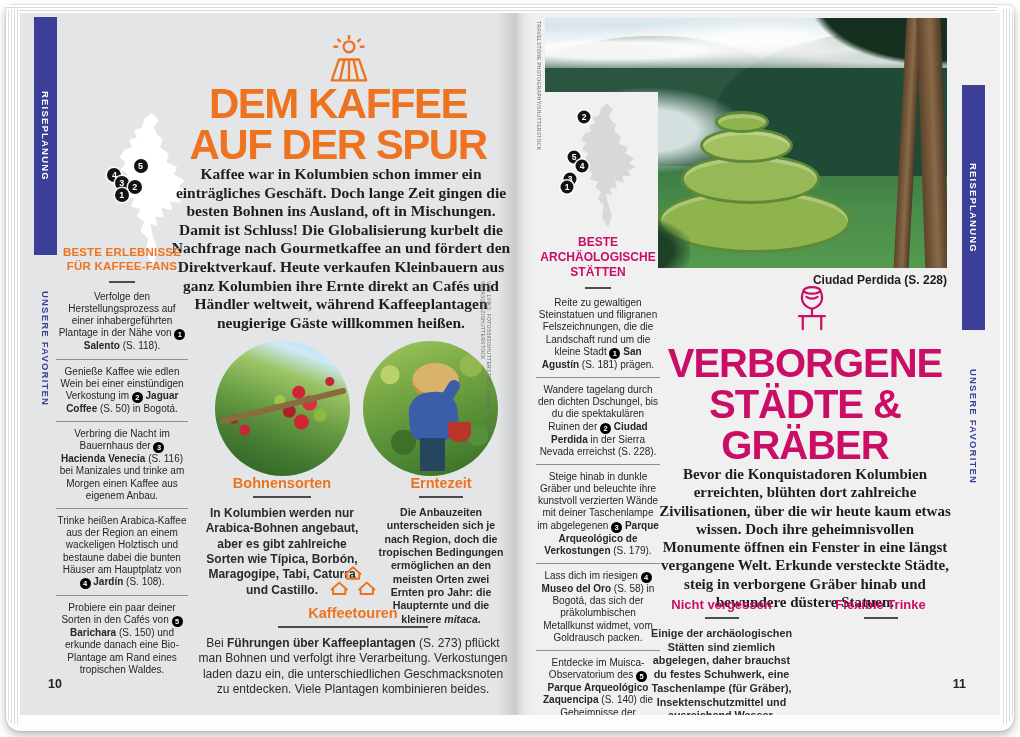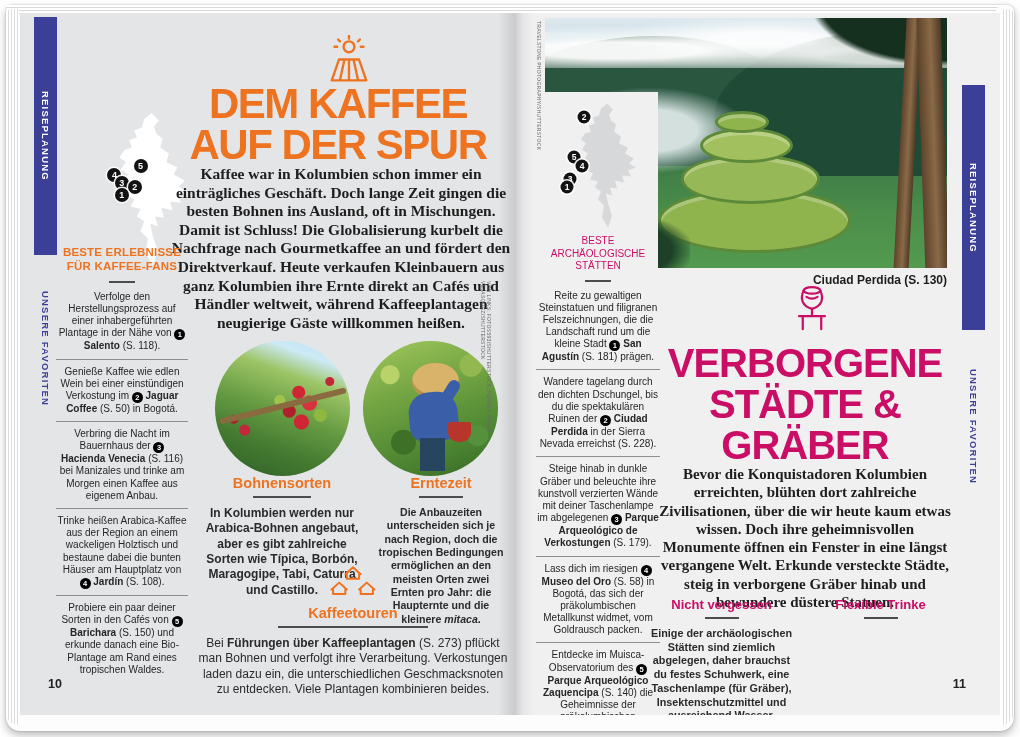--- a/index.html
+++ b/index.html
@@ -127,21 +127,21 @@
   .t2{right:0.5%;width:24px;transform:rotate(-2deg);}
   .fronds{position:absolute;right:-6%;top:-10%;width:46%;height:34%;background:
     radial-gradient(ellipse at 82% 8%,#16301f 0 55%,transparent 60%),
     radial-gradient(ellipse at 60% 0%,rgba(22,48,31,.8) 0 35%,transparent 55%);}
   .fg-bush{position:absolute;left:-4%;bottom:-8%;width:40%;height:30%;
     background:radial-gradient(ellipse,#1d4026 0 55%,transparent 75%);}
   .photo-cut{position:absolute;left:0;top:79px;width:142px;height:176px;background:var(--paperR);}
   .caption{position:absolute;left:231px;top:260px;width:200px;text-align:right;
     font-size:12px;font-weight:700;color:#1c1c1c;}
   .arch-col{position:absolute;left:20px;top:222px;width:124px;text-align:center;}
-  .magenta-head{color:var(--magenta);font-size:10px;font-weight:400;line-height:1.25;}
+  .magenta-head{color:var(--magenta);font-size:12px;font-weight:700;line-height:1.25;}
   .arch-col .b-item{font-size:10px;}
   .vase-icon{position:absolute;left:272px;top:270px;width:48px;height:56px;}
   .title-right{position:absolute;left:144px;top:330px;width:290px;text-align:center;color:var(--magenta);
     font-size:40px;line-height:1.02;font-weight:800;letter-spacing:-1px;}
   .intro-right{position:absolute;left:140px;top:452px;width:298px;text-align:center;
     font-size:15px;line-height:1.22;}
   .boxes{position:absolute;left:134px;top:584px;width:302px;display:flex;gap:16px;}
   .box{width:143px;text-align:center;}
   .box h4{color:var(--magenta);font-size:13px;font-weight:800;}
   .box .sec-rule{width:34px;}
@@ -261,21 +261,21 @@
         <div class="ring r4"></div>
       </div>
       <div class="fronds"></div>
       <div class="trunk t1"></div>
       <div class="trunk t2"></div>
       <div class="fg-bush"></div>
     </div>
     <div class="photo-cut"></div>
 
     <div class="credit credit-right">TRAVELSTONE PHOTOGRAPHY/SHUTTERSTOCK</div>
-    <div class="caption">Ciudad Perdida (S. 130)</div>
+    <div class="caption">Ciudad Perdida (S. 228)</div>
 
     <div class="map map-right">
       <svg viewBox="0 0 100 130">
         <path fill="#d7d8da" d="M59 0 L65 6 L61 11 L63 17 L68 21 L66 28 L73 33 L71 40 L80 44 L77 50 L86 55 L81 60 L88 64 L80 67 L83 73 L74 72 L76 79 L67 77 L69 85 L62 84 L64 92 L58 90 L60 100 L64 112 L60 124 L54 114 L56 102 L50 96 L53 88 L47 84 L50 78 L42 76 L45 70 L38 66 L42 60 L36 56 L40 50 L34 46 L38 40 L33 36 L37 30 L43 28 L41 22 L47 20 L45 14 L51 12 L53 5 Z"></path>
       </svg>
       <span class="marker" style="left:36%;top:11%">2</span>
       <span class="marker" style="left:26%;top:41%">5</span>
       <span class="marker" style="left:34%;top:48%">4</span>
       <span class="marker" style="left:22%;top:58%">3</span>
       <span class="marker" style="left:19%;top:64%">1</span>

